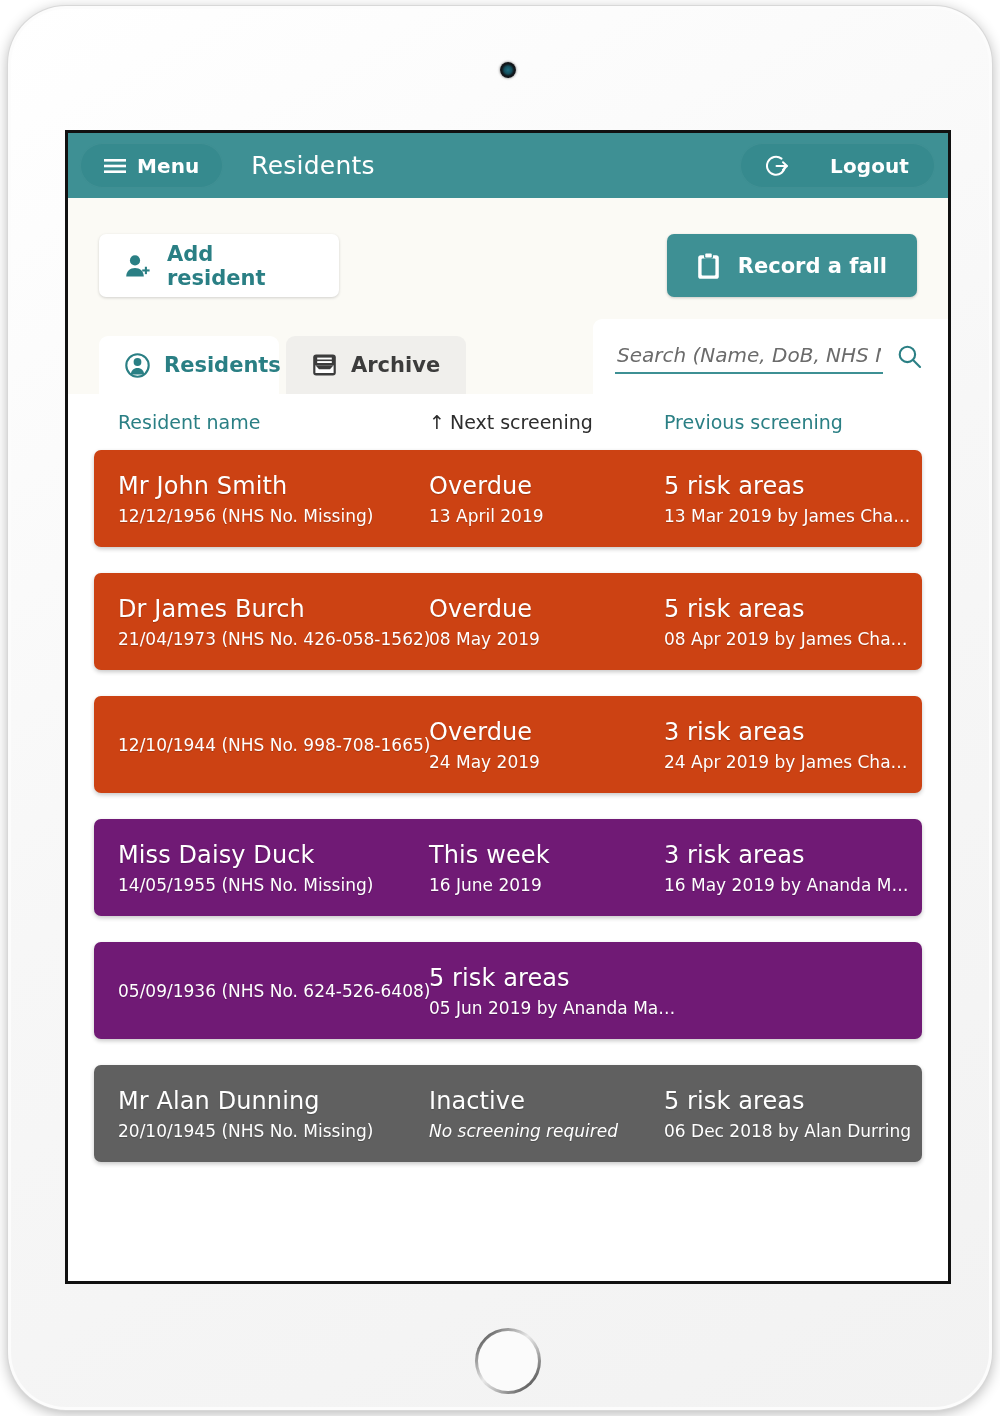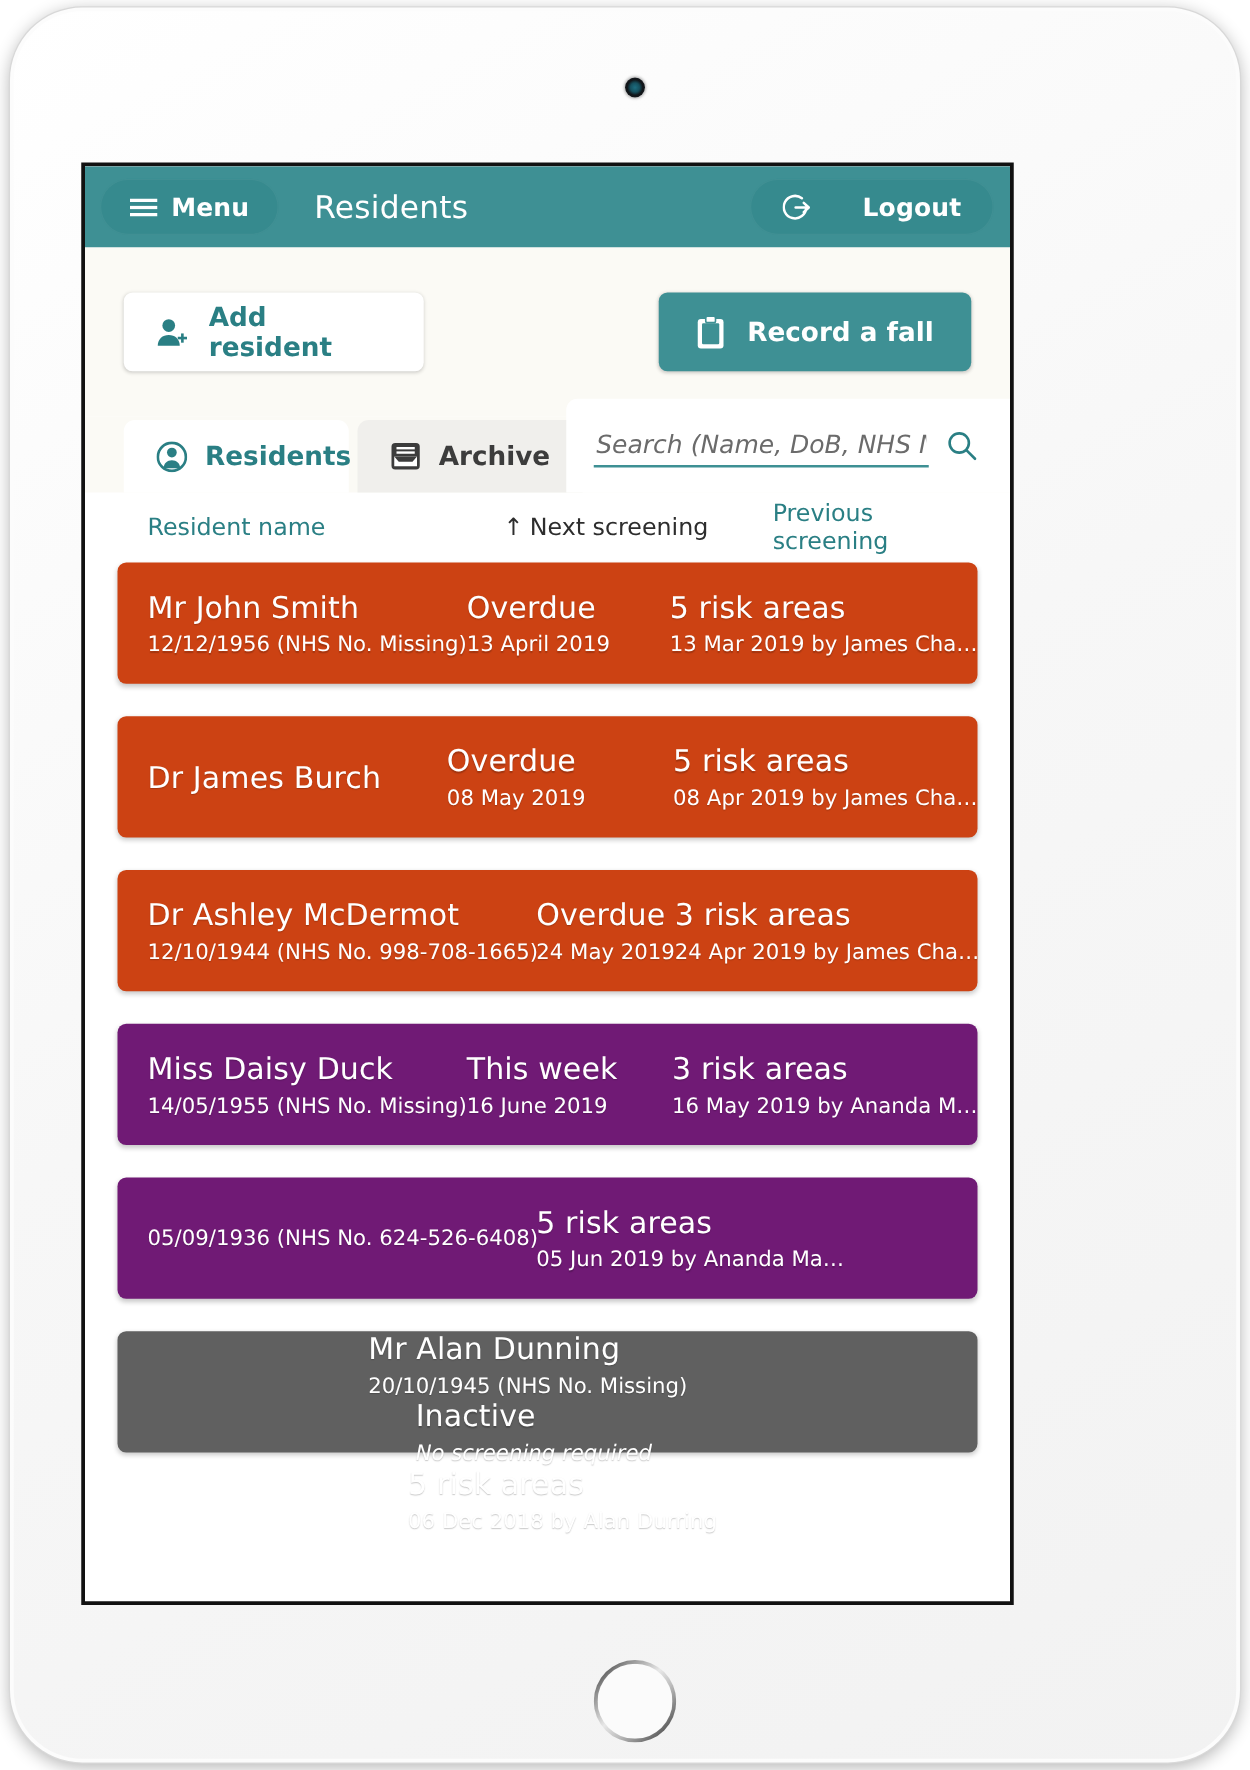--- a/index.html
+++ b/index.html
@@ -55,21 +55,21 @@
       linear-gradient(135deg, #1b1b1b 0%, #8f8f8f 22%, #e8e8e8 46%, #bdbdbd 62%, #6f6f6f 82%, #2a2a2a 100%);
     background-origin: border-box;
     background-clip: content-box, border-box;
   }
 
   
   .screen {
     position: absolute;
     left: 57px;
     top: 124px;
-    width: 746px;
+    width: 886px;
     height: 1154px;
     background: #ffffff;
     border: 3px solid #111111;
     overflow: hidden;
   }
 
   
   .app-header {
     height: 65px;
     background: #3e9094;
@@ -214,21 +214,21 @@
     border-radius: 7px;
     margin-bottom: 26px;
     padding-left: 24px;
     color: #ffffff;
     cursor: pointer;
     box-shadow: 0 2px 4px rgba(0,0,0,0.22);
     text-shadow: 0 1px 1px rgba(0,0,0,0.22);
   }
   .row.red   { background: #cc4213; }
   .row.green { background: #701a75; }
-  .row.grey  { background: #606060; flex-direction: column; }
+  .row.grey  { background: #606060; }
 
   .cell { display: flex; flex-direction: column; justify-content: center; gap: 6px; }
   .cell.name { width: 311px; }
   .cell.next { width: 235px; }
   .primary   { font-size: 24px; letter-spacing: .1px; }
   .secondary { font-size: 17px; white-space: nowrap; }
   .secondary.italic { font-style: italic; }
 </style>
 </head>
 <body>
@@ -349,33 +349,33 @@
               <div class="secondary">13 April 2019</div>
             </div>
             <div class="cell prev">
               <div class="primary">5 risk areas</div>
               <div class="secondary">13 Mar 2019 by James Cha…</div>
             </div>
           </div>
           <div class="row red">
             <div class="cell name">
               <div class="primary">Dr James Burch</div>
+              <div class="secondary">21/04/1973 (NHS No. 426-058-1562)</div>
             </div>
             <div class="cell next">
               <div class="primary">Overdue</div>
               <div class="secondary">08 May 2019</div>
             </div>
             <div class="cell prev">
               <div class="primary">5 risk areas</div>
               <div class="secondary">08 Apr 2019 by James Cha…</div>
             </div>
           </div>
           <div class="row red">
             <div class="cell name">
-              <div class="primary">Dr Ashley McDermot</div>
               <div class="secondary">12/10/1944 (NHS No. 998-708-1665)</div>
             </div>
             <div class="cell next">
               <div class="primary">Overdue</div>
               <div class="secondary">24 May 2019</div>
             </div>
             <div class="cell prev">
               <div class="primary">3 risk areas</div>
               <div class="secondary">24 Apr 2019 by James Cha…</div>
             </div>

